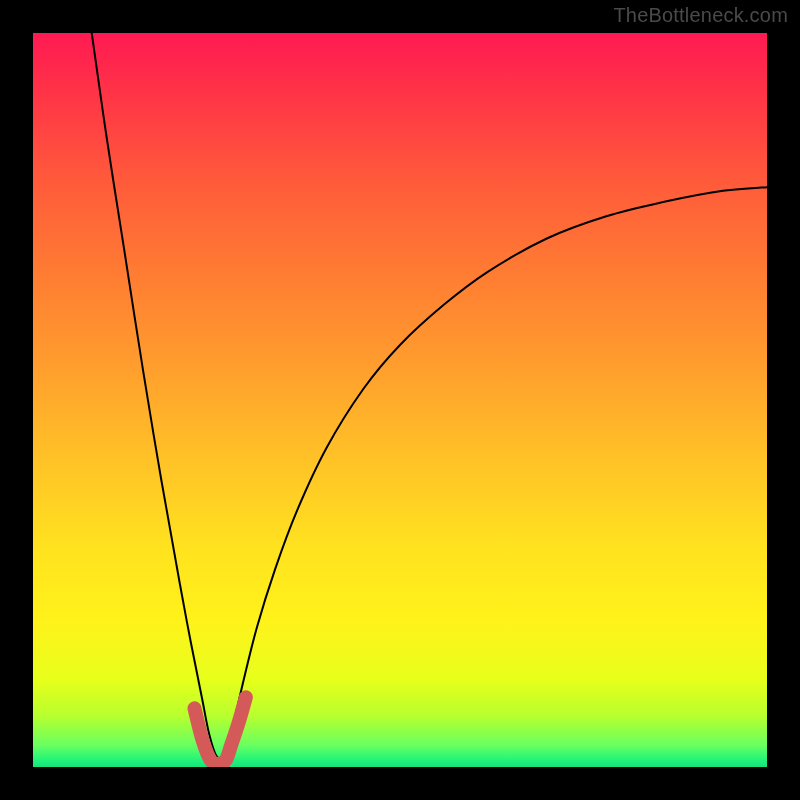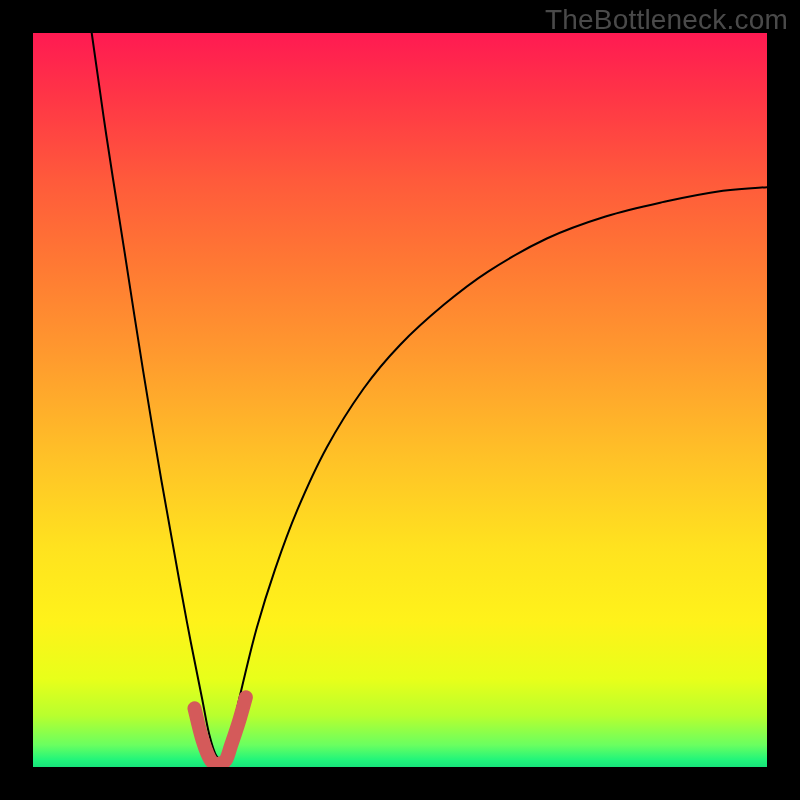--- a/index.html
+++ b/index.html
@@ -12,21 +12,21 @@
     width: 800px;
     height: 800px;
     position: relative;
     background: #000;
   }
   .watermark {
     position: absolute;
     top: 4px;
     right: 12px;
     color: #4a4a4a;
-    font-size: 28px;
+    font-size: 20px;
     font-weight: 500;
     letter-spacing: 0.2px;
     z-index: 10;
   }
   .plot {
     position: absolute;
     left: 33px;
     top: 33px;
     width: 734px;
     height: 734px;

